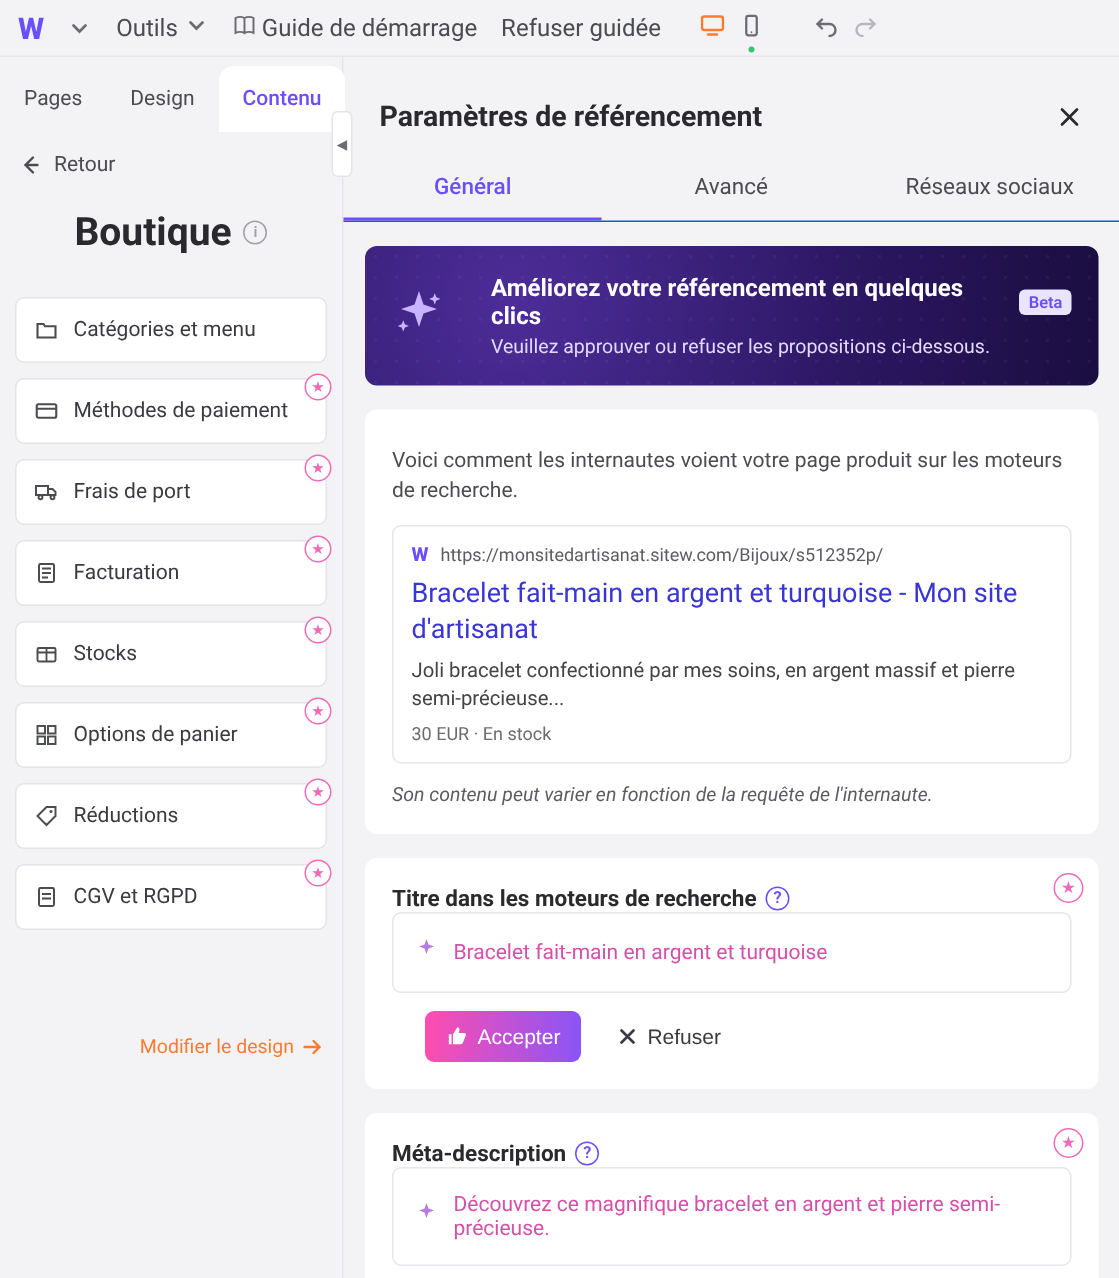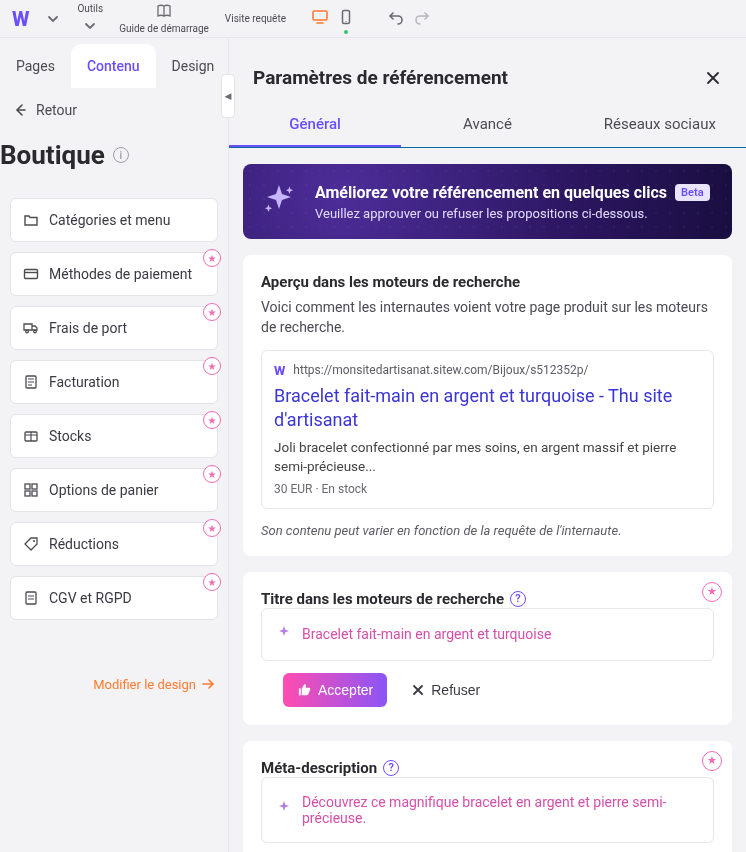--- a/index.html
+++ b/index.html
@@ -17,81 +17,81 @@
     height: 38px;
     display: flex;
     align-items: center;
     padding: 0 12px;
     gap: 16px;
     background: #f3f3f6;
     border-bottom: 1px solid #e6e6ec;
   }
   .logo { color: #6b4eff; font-weight: 800; font-size: 20px; }
   .top-item {
-    display: flex; align-items: center; gap: 4px;
-    color: #4b4b52; font-size: 10px; cursor: pointer; flex-direction: column;
+    display: flex; align-items: flex-start; gap: 4px;
+    color: #4b4b52; font-size: 16px; cursor: pointer;
   }
   .device-icons { display:flex; gap:10px; align-items:center; margin-left:10px; }
   .device-desktop { color:#ff7a2f; }
   .device-mobile { color:#6b6b72; position: relative; }
   .mobile-dot { position:absolute; bottom:-6px; left:50%; transform:translateX(-50%); width:4px; height:4px; border-radius:50%; background:#35c66b;}
   .undo-redo { display:flex; gap:10px; margin-left:18px; }
   .icon-svg { width:16px; height:16px; }
   .muted { color:#b6b6bf; }
 
   
   .columns { display:flex; height: calc(852px - 38px); }
   .left { width: 228px; background:#f3f3f6; position:relative; }
   .right { flex:1; background:#f3f3f6; border-left:1px solid #e6e6ec; display:flex; flex-direction:column; }
 
   
   .tabs { display:flex; height:50px; align-items:flex-end; }
   .tab { flex:0 0 auto; padding:14px 16px; font-size:14px; color:#4b4b52; cursor:pointer; background:transparent; border-radius:10px 10px 0 0; }
   .tab.active { background:#fff; color:#6b4eff; font-weight:500; }
 
   .back-row { display:flex; align-items:center; gap:8px; padding:14px 12px 0 12px; color:#4b4b52; cursor:pointer; }
-  .page-title { text-align:center; font-size:26px; font-weight:700; margin-top:22px; color:#2a2a2e; display:flex; justify-content:flex-start; align-items:center; gap:8px; }
+  .page-title { text-align:center; font-size:26px; font-weight:700; margin-top:22px; color:#2a2a2e; display:flex; justify-content:center; align-items:center; gap:8px; }
   .info-circle { width:16px; height:16px; border:1.5px solid #a0a0a8; border-radius:50%; display:inline-flex; align-items:center; justify-content:center; color:#a0a0a8; font-size:10px; font-weight:600; }
 
   .nav-list { padding: 28px 10px 0 10px; display:flex; flex-direction:column; gap:10px; }
   .nav-item {
     position:relative;
     background:#fff; border:1px solid #e3e3ea; border-radius:6px;
     height:44px; display:flex; align-items:center; gap:10px;
     padding:0 12px; cursor:pointer; font-size:14px; color:#3a3a42;
   }
   .star-badge {
     position:absolute; top:-4px; right:-4px;
     width:18px; height:18px; border-radius:50%;
     border:1.5px solid #f06ab8; display:flex; align-items:center; justify-content:center;
     background:#fff; color:#f06ab8; font-size:10px;
   }
 
-  .modify-design { position:absolute; bottom:160px; right:12px; color:#ff7a2f; font-size:13px; cursor:pointer; display:flex; align-items:center; gap:4px; }
+  .modify-design { position:absolute; bottom:146px; right:12px; color:#ff7a2f; font-size:13px; cursor:pointer; display:flex; align-items:center; gap:4px; }
 
   .collapse-handle {
     position:absolute; top:36px; right:-7px; width:14px; height:44px;
     background:#fff; border:1px solid #e3e3ea; border-radius:4px;
     display:flex; align-items:center; justify-content:center; font-size:9px; color:#6b6b72; cursor:pointer;
   }
 
   
   .panel-header { display:flex; align-items:center; justify-content:space-between; padding:28px 24px 14px 24px; }
   .panel-title { font-size:19px; font-weight:700; }
   .close-x { width:18px; height:18px; cursor:pointer; color:#2a2a2e; }
 
   .subtabs { display:flex; border-bottom:1px solid #0369a1; }
   .subtab { flex:1; text-align:center; padding:12px 0; font-size:15px; color:#4b4b52; cursor:pointer; }
   .subtab.active { color:#6b4eff; border-bottom:2.5px solid #6b4eff; font-weight:500; }
 
   .content { padding: 16px 14px; overflow-y:auto; flex:1; }
 
   
   .promo {
-    border-radius:8px; padding:18px; display:flex; gap:18px; align-items:center;
+    border-radius:8px; padding:18px; display:flex; gap:30px; align-items:center;
     background: radial-gradient(circle at 20% 40%, #4d2d99 0%, #2b1660 60%, #1a0e40 100%);
     color:#fff; position:relative; overflow:hidden;
   }
   .promo::before {
     content:""; position:absolute; inset:0;
     background-image: radial-gradient(#aa8bff33 1px, transparent 1px);
     background-size: 14px 14px; opacity:0.35;
   }
   .promo-sparkle svg { width:36px; height:36px; position:relative; z-index:1; }
   .promo-text { position:relative; z-index:1; flex:1; }
@@ -152,21 +152,21 @@
         <path d="M4 6l4 4 4-4" fill="none" stroke="#6b6b72" stroke-width="1.8" stroke-linecap="round"></path>
       </svg>
   </div>
   <div class="top-item">
     <svg class="icon-svg" viewBox="0 0 16 16">
         <path d="M2 3v10c2-1 4-1 6 0V3c-2-1-4-1-6 0zM8 3v10c2-1 4-1 6 0V3c-2-1-4-1-6 0z" fill="none" stroke="#6b6b72" stroke-width="1.3"></path>
       </svg>
     <span>Guide de démarrage</span>
   </div>
   <div class="top-item">
-    <span>Visite requête</span>
+    <span>Refuser guidée</span>
   </div>
   <div class="device-icons">
     <span class="device-desktop">
       <svg class="icon-svg" viewBox="0 0 16 16">
           <rect x="1" y="2" width="14" height="9" rx="1.5" fill="none" stroke="currentColor" stroke-width="1.6"></rect>
           <path d="M5 14h6" stroke="currentColor" stroke-width="1.6" stroke-linecap="round"></path>
         </svg>
     </span>
     <span class="device-mobile">
       <svg class="icon-svg" viewBox="0 0 16 16">
@@ -188,22 +188,22 @@
         </svg>
     </span>
   </div>
 </div>
 
 <div class="columns">
 
   <div class="left">
     <div class="tabs">
       <div class="tab">Pages</div>
+      <div class="tab">Design</div>
       <div class="tab active">Contenu</div>
-      <div class="tab">Design</div>
     </div>
 
     <div class="collapse-handle">◀</div>
 
     <div class="back-row">
       <svg class="icon-svg" viewBox="0 0 16 16">
           <path d="M10 3L5 8l5 5M5 8h8" fill="none" stroke="#4b4b52" stroke-width="1.6" stroke-linecap="round"></path>
         </svg>
       <span>Retour</span>
     </div>
@@ -314,28 +314,27 @@
         <div class="promo-text">
           <div class="promo-title">
             <span>Améliorez votre référencement en quelques clics</span>
             <span class="beta-badge">Beta</span>
           </div>
           <div class="promo-sub">Veuillez approuver ou refuser les propositions ci-dessous.</div>
         </div>
       </div>
 
       <div class="card">
-        <div class="card-title">Aperçu dans les moteurs de recherche</div>
         <div class="card-sub">Voici comment les internautes voient votre page produit sur les moteurs de recherche.</div>
         <div class="serp">
           <div class="serp-url-row">
             <span class="serp-w">W</span>
             <span>https://monsitedartisanat.sitew.com/Bijoux/s512352p/</span>
           </div>
-          <div class="serp-title">Bracelet fait-main en argent et turquoise - Thu site d'artisanat</div>
+          <div class="serp-title">Bracelet fait-main en argent et turquoise - Mon site d'artisanat</div>
           <div class="serp-desc">Joli bracelet confectionné par mes soins, en argent massif et pierre semi-précieuse...</div>
           <div class="serp-meta">30 EUR · En stock</div>
         </div>
         <div class="serp-note">Son contenu peut varier en fonction de la requête de l'internaute.</div>
       </div>
 
       <div class="card">
         <span class="star-badge-card">★</span>
         <div class="card-title">
           <span>Titre dans les moteurs de recherche</span>

